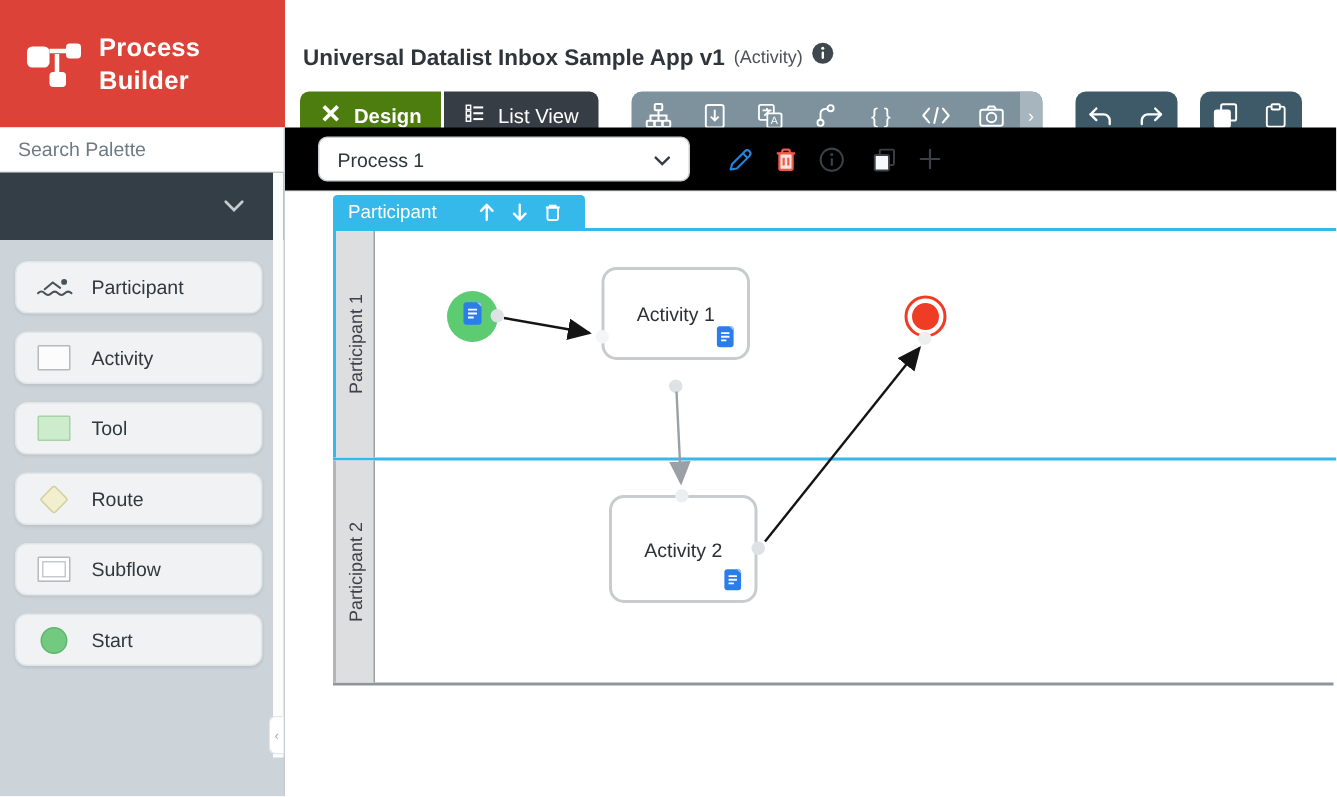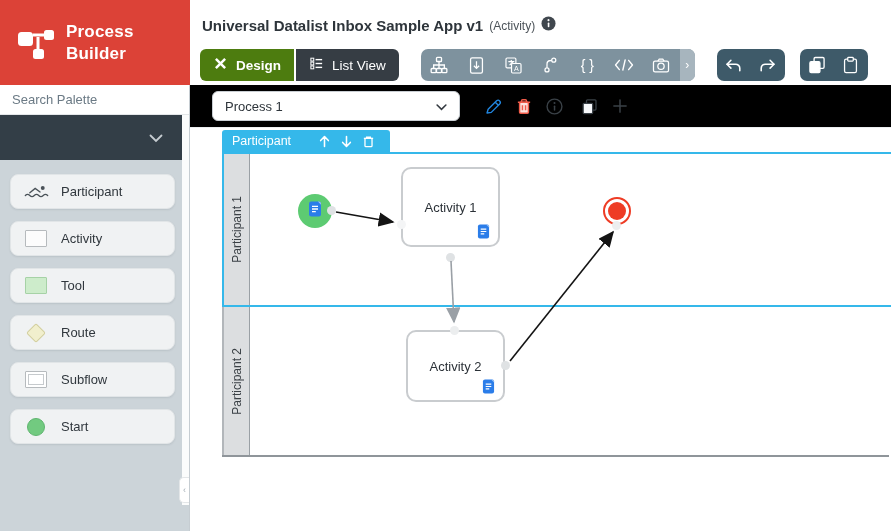--- a/index.html
+++ b/index.html
@@ -28,21 +28,21 @@
   .shape-route { width:14px; height:14px; background:#f1efcd; border:1.5px solid #d2ce9d; transform:rotate(45deg); border-radius:2px; }
   .shape-subflow { width:22px; height:17px; background:#fff; border:1.5px solid #b6babd; border-radius:1px;
                    box-shadow:inset 0 0 0 2px #fff, inset 0 0 0 3px #c6cacd; }
   .shape-start { width:18px; height:18px; border-radius:50%; background:#72ca80; border:1.5px solid #5fb56f; }
   .shape-end { width:17px; height:17px; border-radius:50%; background:#ee5b43; border:2px solid #f3b9ab; }
   .side-strip { position:absolute; right:0; top:30px; width:7px; height:390px; background:#fbfcfc; }
   .collapse-handle { position:absolute; right:0; top:392px; width:10px; height:26px; background:#fff; border:1px solid #e3e6e8; border-right:none;
                      border-radius:5px 0 0 5px; color:#a3adb4; font-size:9px; display:flex; align-items:center; justify-content:center; cursor:pointer; }
 
   
-  .main-header { position:absolute; left:190px; top:4px; width:701px; height:85px; background:#fff; border-bottom:1px solid #eceef0; }
+  .main-header { position:absolute; left:190px; top:16px; width:701px; height:85px; background:#fff; border-bottom:1px solid #eceef0; }
   .title-row { display:flex; align-items:center; gap:6px; padding:12px 0 0 12px; }
   .app-title { font-size:15px; font-weight:700; color:#2e353b; }
   .app-status { font-size:12px; color:#4c5359; }
   .controls-row { position:absolute; left:10px; top:45px; display:flex; align-items:center; height:32px; }
   .seg-btn { height:32px; display:flex; align-items:center; gap:8px; padding:0 13px; color:#fff; font-size:13.5px; font-weight:700; cursor:pointer; }
   .seg-design { background:#4d7c0f; border-radius:6px 0 0 6px; }
   .seg-list { background:#363d44; border-radius:0 6px 6px 0; margin-left:2px; font-weight:400; }
   .icon-group { height:32px; background:#7e929e; border-radius:7px; display:flex; align-items:center; margin-left:22px; overflow:hidden; }
   .icon-cell { width:37px; height:32px; display:flex; align-items:center; justify-content:center; cursor:pointer; }
   .more-cell { width:15px; height:32px; background:#a7b5be; color:#fff; font-size:12px; display:flex; align-items:center; justify-content:center; cursor:pointer; }
@@ -70,21 +70,21 @@
   .cyan-mid { left:32px; right:0; top:177px; background:#35b8ea; }
   .gray-bottom { left:32px; width:667px; top:327px; background:#8f959a; }
   .lane-head { position:absolute; left:32px; width:28px; background:#dcdee0; border-right:1.5px solid #9aa0a5;
                display:flex; align-items:center; justify-content:center; cursor:pointer; }
   .lh1 { top:26px; height:151px; border-left:2px solid #35b8ea; }
   .lh2 { top:179px; height:148px; border-left:2px solid #b2b6ba; }
   .lane-label { writing-mode:vertical-rl; transform:rotate(180deg); font-size:12px; color:#3b4146; white-space:nowrap; }
 
   .node-activity { position:absolute; background:#fff; border:2px solid #c9cccf; border-radius:10px;
                    display:flex; align-items:center; justify-content:center; font-size:13px; color:#2b3137; cursor:pointer; }
-  .act1 { left:211px; top:39px; width:99px; height:80px; }
+  .act1 { left:211px; top:50px; width:99px; height:62px; }
   .act2 { left:216px; top:202px; width:99px; height:72px; }
   .node-doc { position:absolute; right:8px; bottom:6px; display:flex; }
   .node-start { position:absolute; left:108px; top:66px; width:34px; height:34px; border-radius:50%; background:#5dcb72;
                 display:flex; align-items:center; justify-content:center; cursor:pointer; }
   .node-end { position:absolute; left:413px; top:69px; width:28px; height:28px; border-radius:50%; border:2px solid #ee3c25;
               display:flex; align-items:center; justify-content:center; background:#fff; cursor:pointer; }
   .node-end .inner { width:18px; height:18px; border-radius:50%; background:#ee3c25; }
 
   .port { position:absolute; width:9px; height:9px; border-radius:50%; background:#dfe2e4; }
   .port.light { background:#eceeef; }

